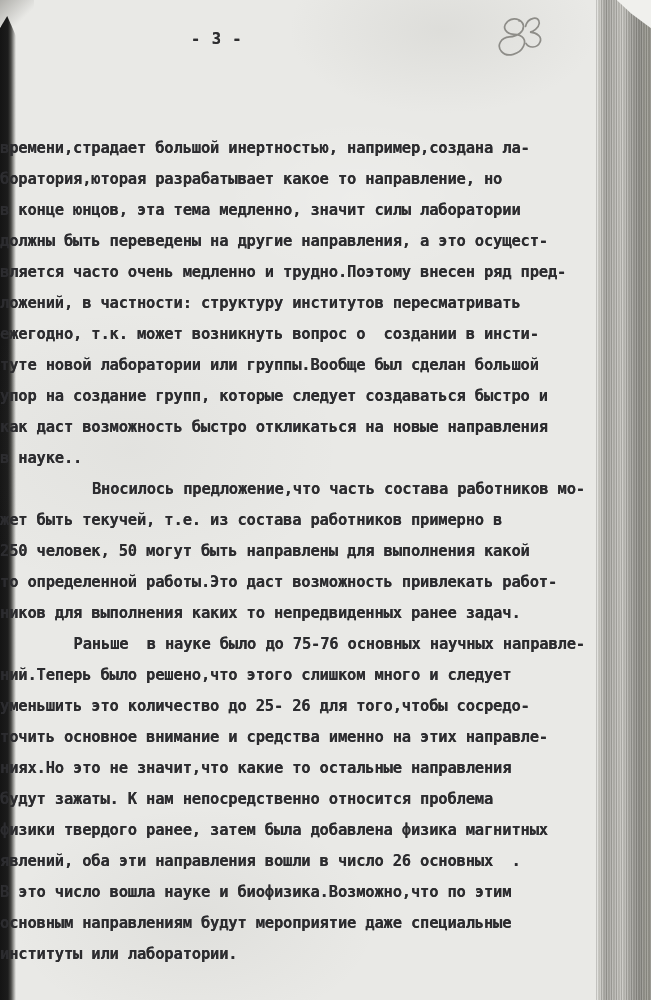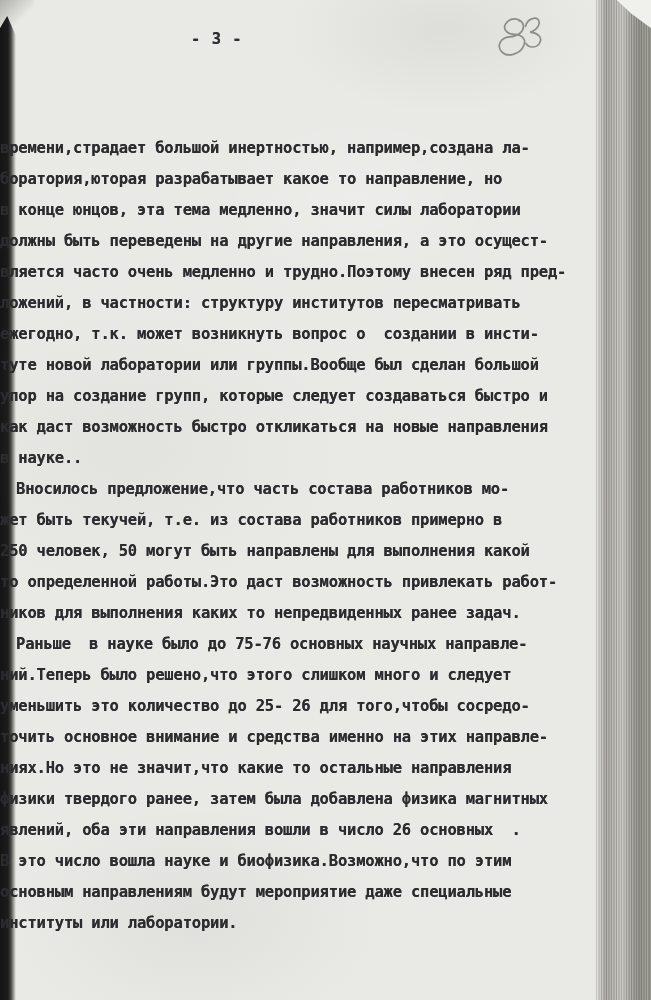--- a/index.html
+++ b/index.html
@@ -65,21 +65,21 @@
     position:absolute;left:0;top:94px;width:585px;
     z-index:6;
     margin-top:39px;
   }
   .tline{
     height:31px;line-height:31px;
     font-size:15.5px;font-weight:700;letter-spacing:-0.2px;
     color:#2c2c2f;white-space:pre;
     text-shadow:0 0 .55px rgba(44,44,47,.8);
   }
-  .tline.indent{padding-left:16px;}
+  .tline.indent{padding-left:36px;text-align:right;}
 </style>
 </head>
 <body>
 
 <div class="scan">
 
   <div class="corner-smudge"></div>
   <div class="left-band"></div>
   <div class="right-band"></div>
   <div class="folded-corner"></div>
@@ -109,20 +109,21 @@
       <div class="tline indent">Вносилось предложение,что часть состава работников мо-</div>
       <div class="tline">жет быть текучей, т.е. из состава работников примерно в</div>
       <div class="tline">250 человек, 50 могут быть направлены для выполнения какой</div>
       <div class="tline">то определенной работы.Это даст возможность привлекать работ-</div>
       <div class="tline">ников для выполнения каких то непредвиденных ранее задач.</div>
       <div class="tline indent">Раньше  в науке было до 75-76 основных научных направле-</div>
       <div class="tline">ний.Теперь было решено,что этого слишком много и следует</div>
       <div class="tline">уменьшить это количество до 25- 26 для того,чтобы сосредо-</div>
       <div class="tline">точить основное внимание и средства именно на этих направле-</div>
       <div class="tline">ниях.Но это не значит,что какие то остальные направления</div>
+      <div class="tline">будут зажаты. К нам непосредственно относится проблема</div>
       <div class="tline">физики твердого ранее, затем была добавлена физика магнитных</div>
       <div class="tline">явлений, оба эти направления вошли в число 26 основных  .</div>
       <div class="tline">В это число вошла науке и биофизика.Возможно,что по этим</div>
       <div class="tline">основным направлениям будут мероприятие даже специальные</div>
       <div class="tline">институты или лаборатории.</div>
     </div>
 
 </div>
 
 </body></html>

